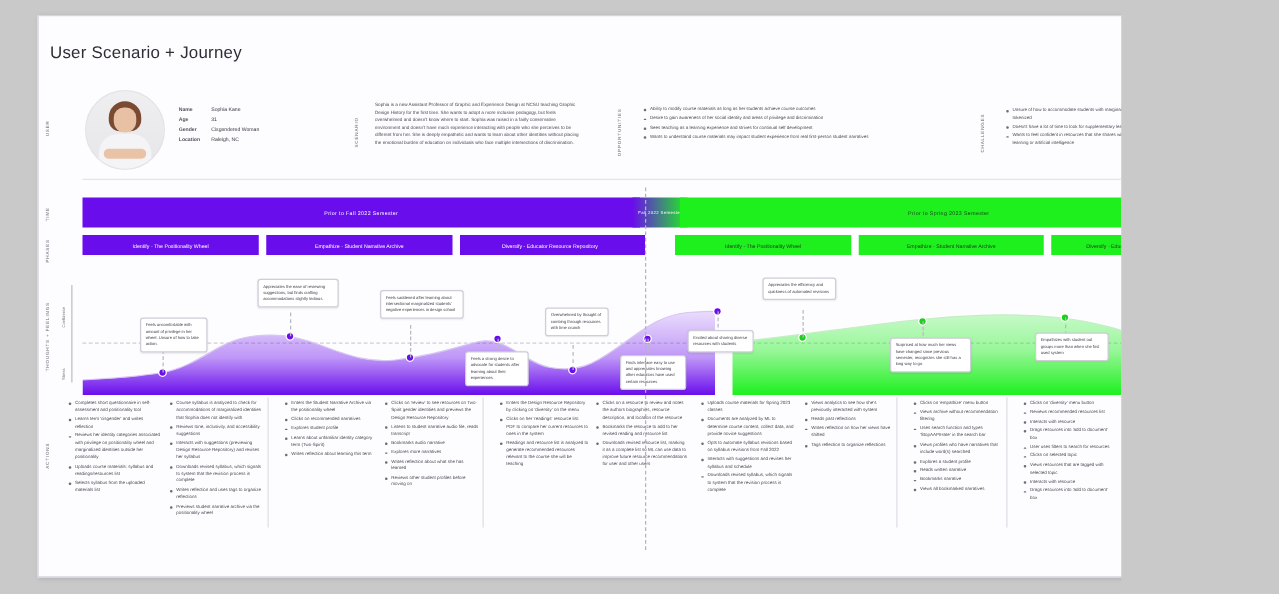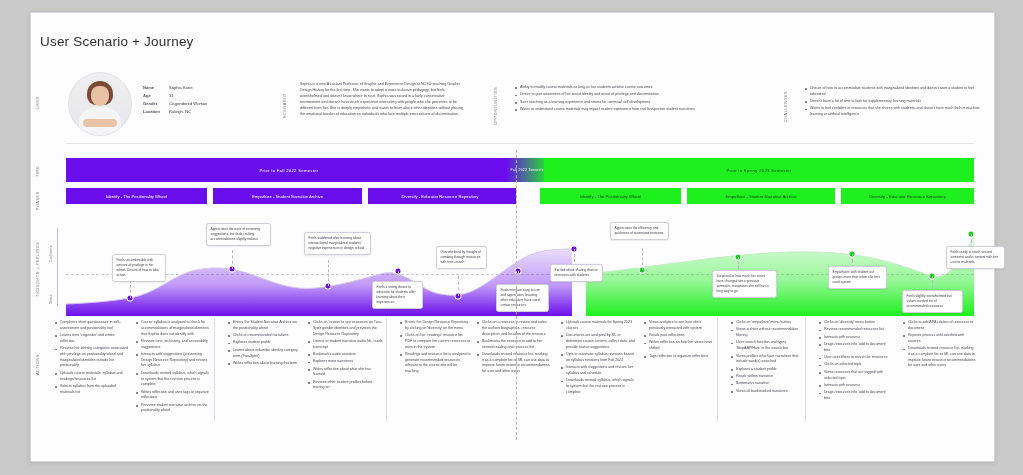--- a/index.html
+++ b/index.html
@@ -1,17 +1,17 @@
 <!DOCTYPE html>
 <html><head>
 <meta charset="utf-8">
 <style>
   html,body{margin:0;padding:0;background:#c9c9c9;}
   body{font-family:"Liberation Sans",sans-serif;}
-  .stage{position:relative;width:1023px;height:475px;background:#c9c9c9;overflow:hidden;}
+  .stage{position:relative;width:897px;height:475px;background:#c9c9c9;overflow:hidden;}
   .board{position:absolute;left:30px;top:12px;width:963px;height:448px;background:#fdfcff;border:1px solid #d6d4de;box-shadow:0 1px 4px rgba(0,0,0,.12);}
   .title{position:absolute;left:40px;top:34px;font-size:13.5px;color:#2f2d36;letter-spacing:.2px;}
 
   
   .rowlab{position:absolute;writing-mode:vertical-rl;transform:rotate(180deg);font-size:3.6px;letter-spacing:.7px;color:#6d6b77;text-transform:uppercase;text-align:center;}
 
   
   .avatar{position:absolute;left:68px;top:72px;width:62px;height:62px;border-radius:50%;background:
      radial-gradient(circle at 50% 34%, #d8b49a 0 10%, transparent 11%),
      linear-gradient(#efeff1,#e6e6ea);overflow:hidden;border:1px solid #e3e2e8;}

